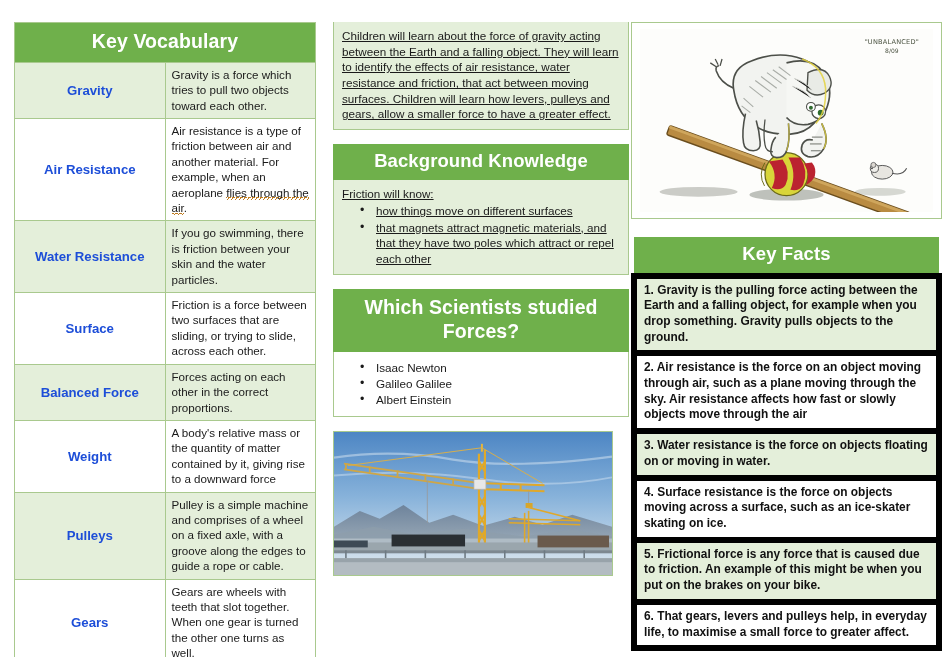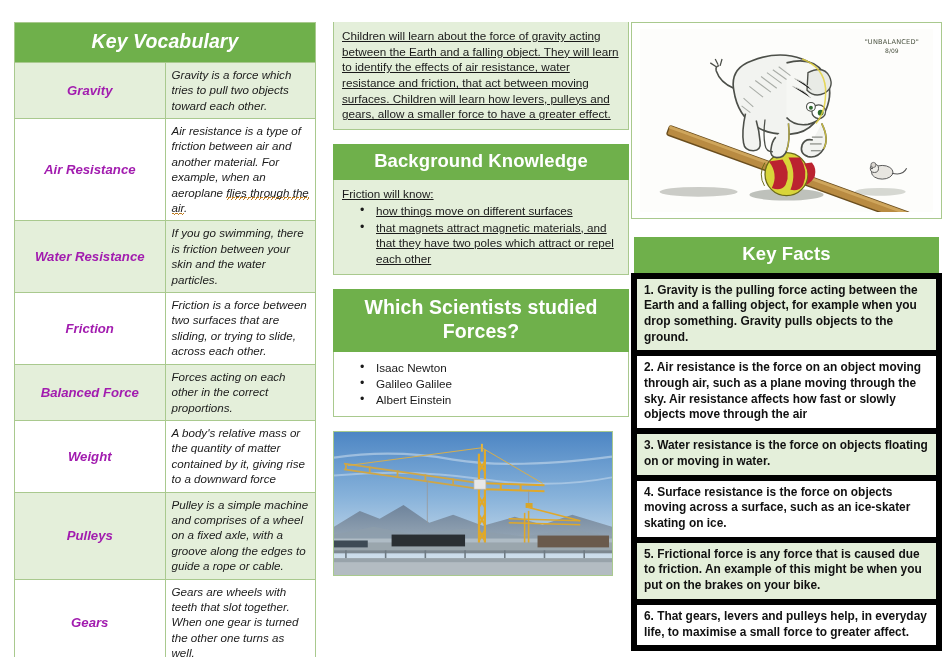--- a/index.html
+++ b/index.html
@@ -17,21 +17,21 @@
 
   
   .page {
     position: absolute;
     left: 0; top: 0;
     width: 947px; height: 657px;
     display: flex;
     gap: 0;
   }
   .col { position: relative; }
-  .col-1 { width: 316px; padding: 22px 0 0 14px; box-sizing: border-box; font-style: italic; }
+  .col-1 { width: 316px; padding: 22px 0 0 14px; box-sizing: border-box; }
   .col-2 { width: 313px; padding: 22px 0 0 17px; box-sizing: border-box; }
   .col-3 { width: 318px; padding: 22px 0 0 2px; box-sizing: border-box; }
 
   
   .banner {
     background: #6FB04B;
     color: #ffffff;
     font-weight: bold;
     text-align: center;
     line-height: 1.22;
@@ -52,21 +52,21 @@
   }
   .vocab td {
     border: 1px solid #A9C98E;
     vertical-align: middle;
   }
   .vocab .term {
     width: 112px;
     text-align: center;
     font-weight: bold;
     font-size: 13.2px;
-    color: #a21caf;
+    color: #1d4ed8;
     padding: 5px 4px;
     line-height: 1.3;
   }
   .vocab .def {
     font-size: 11.6px;
     color: #1a1a1a;
     padding: 4px 5px 5px 6px;
     line-height: 1.33;
   }
   .vocab tr.tint td { background: #E4EFDA; }
@@ -180,21 +180,21 @@
         <td class="term">Air Resistance</td>
         <td class="def"><span>Air resistance is a type of friction between air and another material. For example, when an aeroplane </span><span class="sq">flies through the air</span><span>.</span></td>
       </tr>
 
       <tr class="tint">
         <td class="term">Water Resistance</td>
         <td class="def">If you go swimming, there is friction between your skin and the water particles.</td>
       </tr>
 
       <tr class="plain">
-        <td class="term">Friction</td>
+        <td class="term">Surface</td>
         <td class="def">Friction is a force between two surfaces that are sliding, or trying to slide, across each other.</td>
       </tr>
 
       <tr class="tint">
         <td class="term">Balanced Force</td>
         <td class="def">Forces acting on each other in the correct proportions.</td>
       </tr>
 
       <tr class="plain">
         <td class="term">Weight</td>

